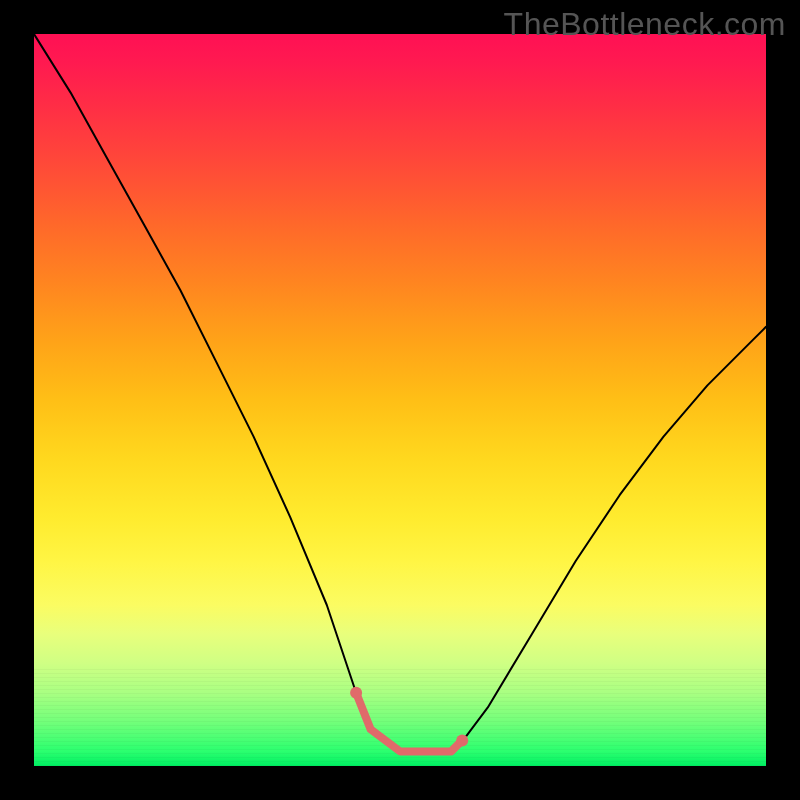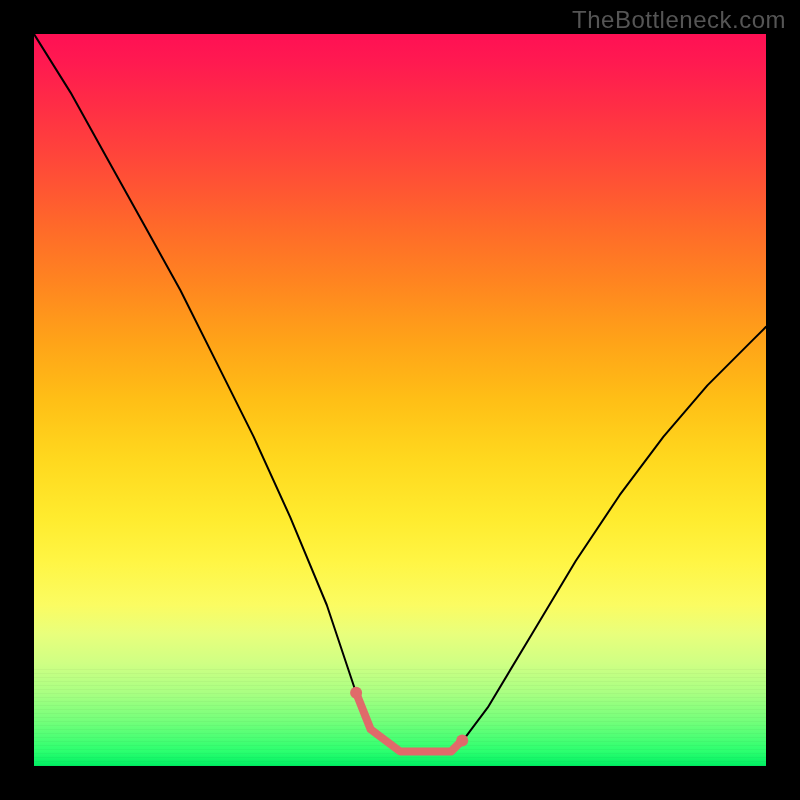--- a/index.html
+++ b/index.html
@@ -9,21 +9,21 @@
     width: 800px;
     height: 800px;
     position: relative;
     font-family: Arial, Helvetica, sans-serif;
   }
   .watermark {
     position: absolute;
     top: 6px;
     right: 14px;
     color: #555;
-    font-size: 24px;
+    font-size: 32px;
     letter-spacing: 0.5px;
     z-index: 10;
   }
   .frame {
     position: absolute;
     left: 34px;
     top: 34px;
     width: 732px;
     height: 732px;
   }

